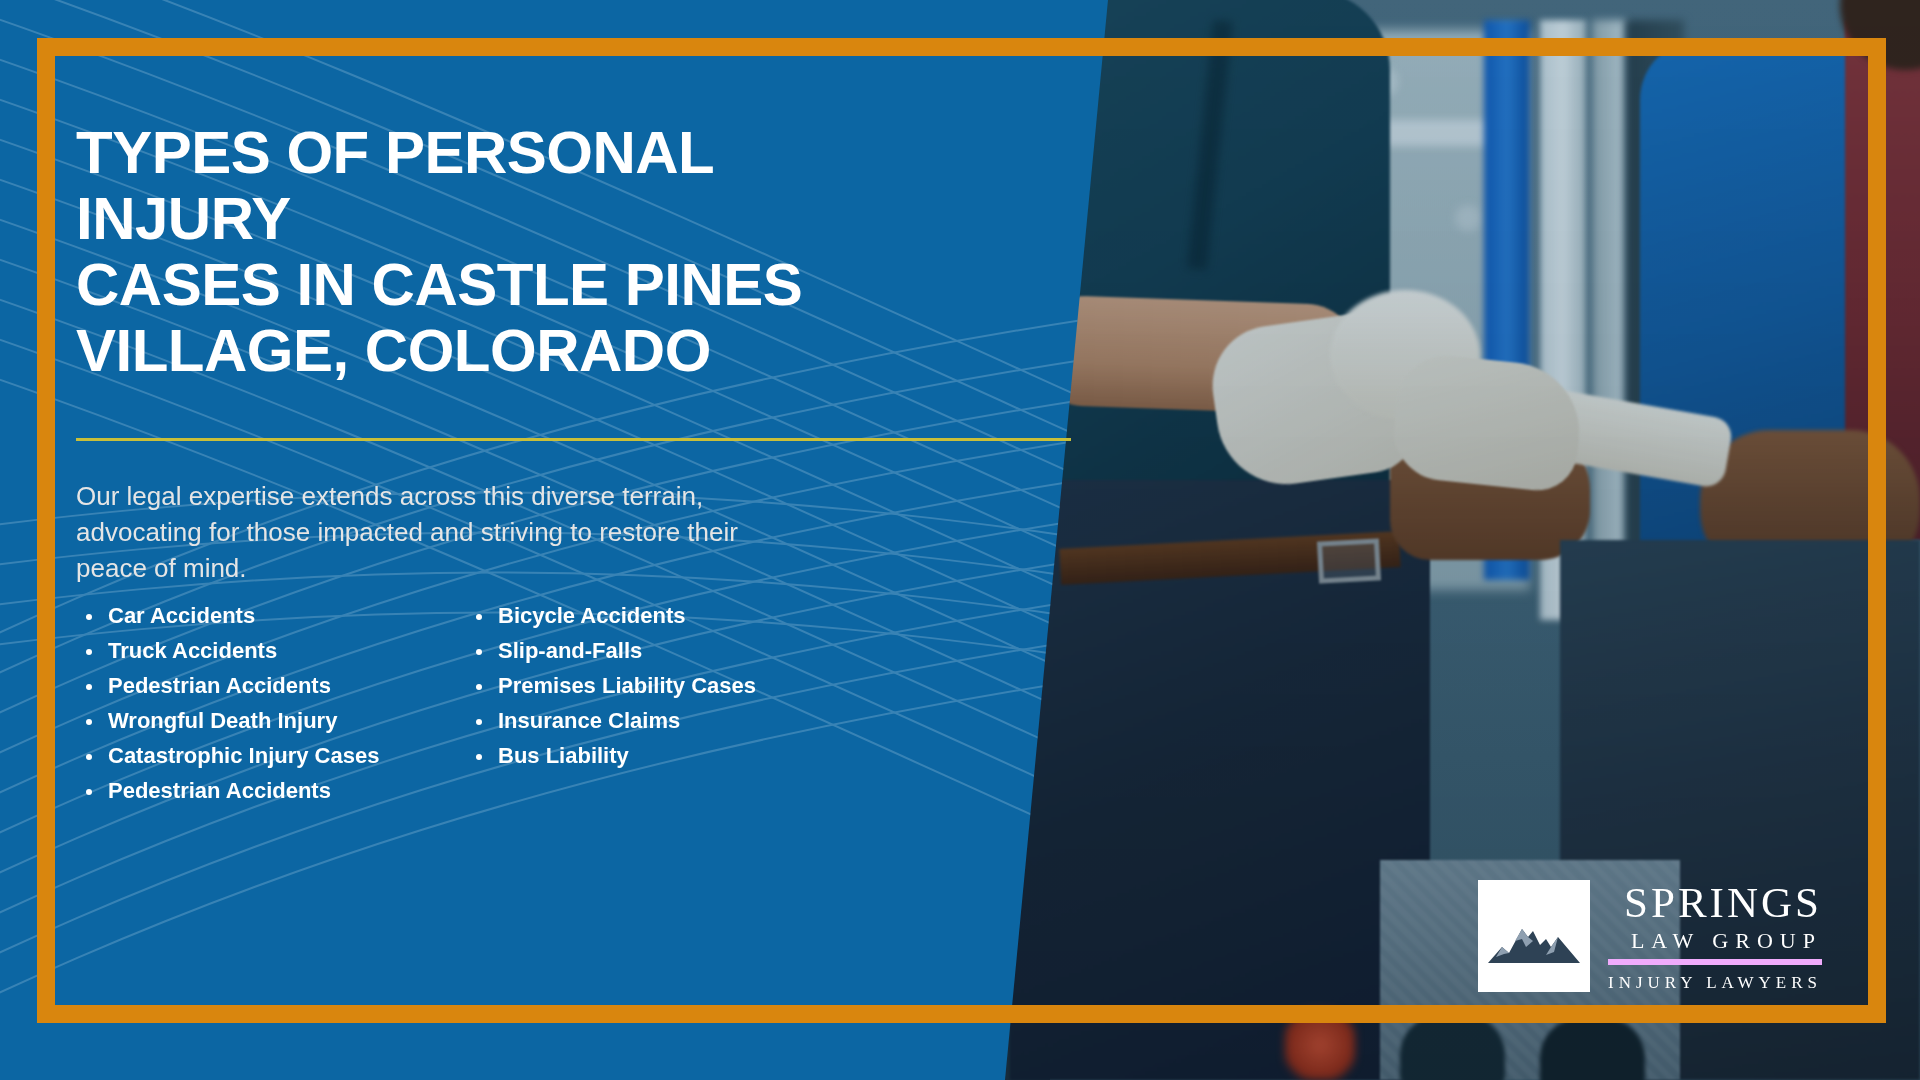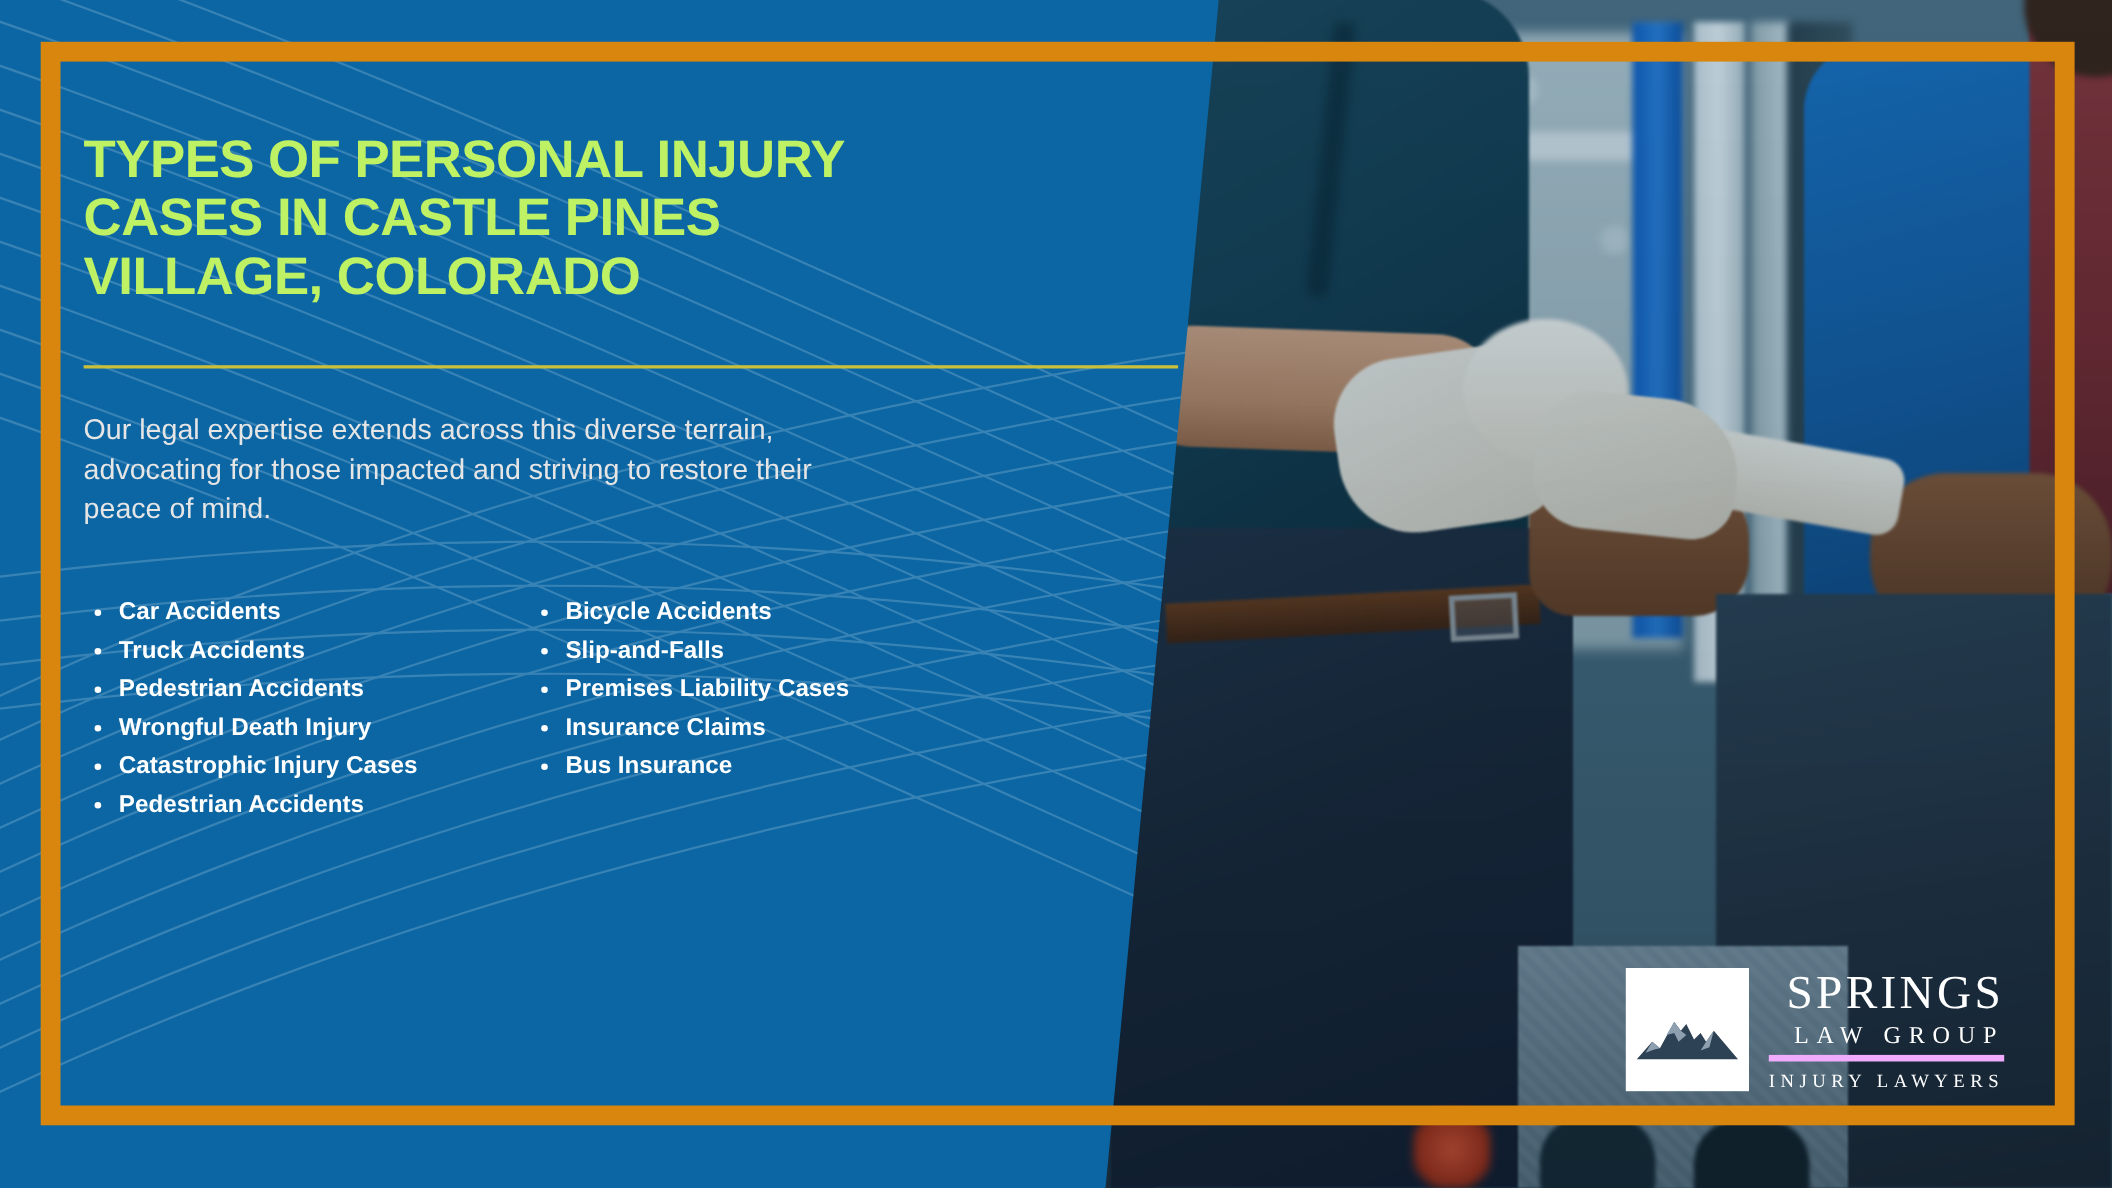--- a/index.html
+++ b/index.html
@@ -197,22 +197,22 @@
     pointer-events:none;
   }
 
   
   .content {
     position:absolute;
     left:76px; top:120px;
     width:830px;
   }
   .headline {
-    color:#bef264;
-    font-size:48px;
+    color:#ffffff;
+    font-size:60px;
     line-height:1.10;
     font-weight:bold;
     letter-spacing:-0.5px;
     text-transform:uppercase;
     white-space:pre-line;
   }
   .divider {
     margin-top:54px;
     width:995px;
     height:3px;
@@ -221,23 +221,23 @@
   .lede {
     margin-top:38px;
     color:#e5e5e5;
     font-size:26px;
     line-height:1.38;
     width:700px;
     font-weight:normal;
   }
 
   .lists {
-    margin-top:64px;
+    margin-top:18px;
     display:flex;
-    gap:16px;
+    gap:0px;
   }
   .col { width:390px; }
   .col ul { list-style:none; }
   .col li {
     position:relative;
     color:#ffffff;
     font-size:22px;
     font-weight:bold;
     line-height:1.0;
     padding:0 0 0 32px;
@@ -387,21 +387,21 @@
           <li>Pedestrian Accidents</li>
         </ul>
       </div>
 
       <div class="col">
         <ul>
           <li>Bicycle Accidents</li>
           <li>Slip-and-Falls</li>
           <li>Premises Liability Cases</li>
           <li>Insurance Claims</li>
-          <li>Bus Insurance</li>
+          <li>Bus Liability</li>
         </ul>
       </div>
 
     </div>
   </div>
 
   <div class="logo">
     <div class="logo-mark">
       <svg width="92" height="58" viewBox="0 0 92 58">
         <path d="M0 56 L14 40 L21 46 L34 22 L40 30 L45 24 L52 38 L58 32 L63 40 L70 30 L92 56 Z" fill="#2e4255"></path>

